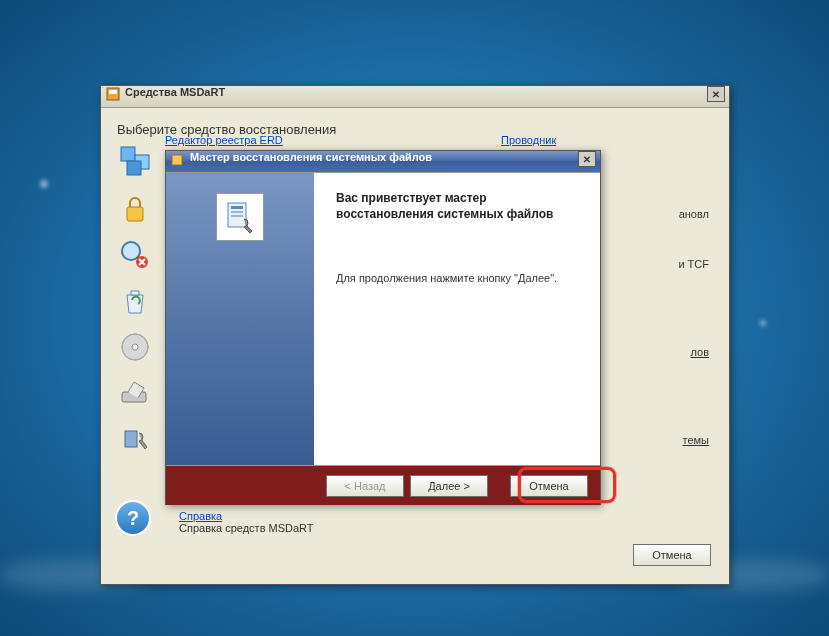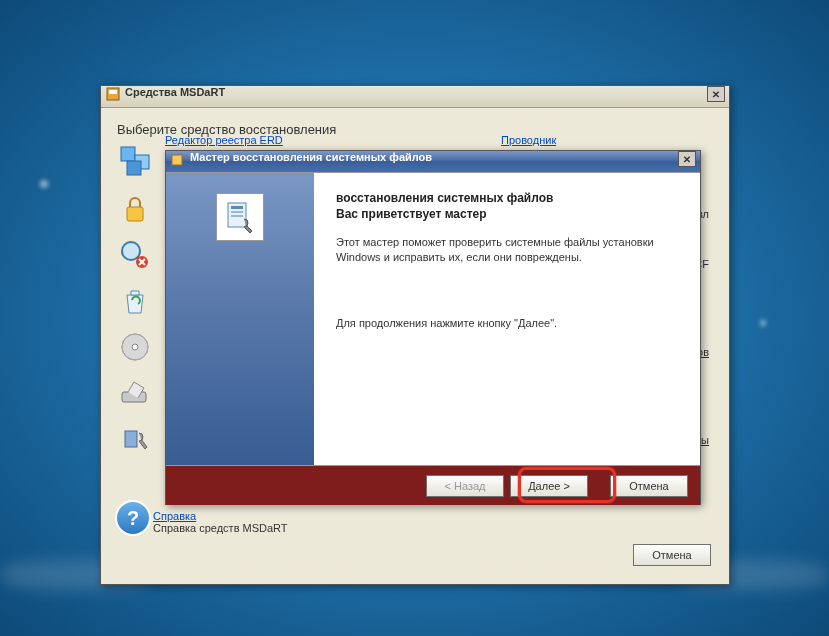--- a/index.html
+++ b/index.html
@@ -62,21 +62,21 @@
   background: linear-gradient(#fefefe,#e3e3d7);
   border: 1px solid #707070;
   font-size: 11px; color:#333;
   cursor: pointer;
   padding: 0 10px;
 }
 .btn:disabled { color:#999; cursor:default;}
 .msdart-close-btn { position:absolute; right:18px; bottom:18px;}
 
 
-.wizard { left:165px; top:150px; width:536px; height:355px; }
+.wizard { left:165px; top:150px; width:436px; height:355px; }
 .wizard-body { display:flex; height: 292px;}
 .wizard-left {
   width:148px;
   background: linear-gradient(to bottom, #7a97c4 0%, #5676a8 50%, #385d92 100%);
   display:flex; justify-content:center; padding-top:20px;
 }
 .wizard-icon-box {
   width:48px; height:48px;
   background:#fff;
   border:1px solid #999;
@@ -91,21 +91,21 @@
   padding-right:12px; gap:6px;
   background:#7f1d1d;
 }
 .highlight-ring {
   position:absolute;
   border: 3px solid #e63328;
   border-radius: 8px;
   pointer-events:none;
   box-shadow: 0 0 0 1px rgba(230,51,40,0.3);
 }
-.help-section { position:absolute; left:52px; bottom:50px;}
+.help-section { position:absolute; left:78px; bottom:50px;}
 .help-icon { position:absolute; left:14px; bottom:48px; width:36px;height:36px; border-radius:50%; background:linear-gradient(#6bb0e8,#2a7bc4); display:flex;align-items:center;justify-content:center;color:#fff;font-weight:bold;font-size:20px;border:2px solid #fff;}
 </style>
 </head>
 <body>
 
 <div class="flare f1"></div>
 <div class="flare f2"></div>
 <div class="flare f3"></div>
 <div class="flare f4"></div>
 
@@ -206,23 +206,22 @@
         <svg width="36" height="36">
           <rect x="6" y="4" width="18" height="24" fill="#e8f0f8" stroke="#5a8ab8"></rect>
           <rect x="9" y="7" width="12" height="3" fill="#5a8ab8"></rect>
           <rect x="9" y="12" width="12" height="2" fill="#9ab8d0"></rect>
           <rect x="9" y="16" width="12" height="2" fill="#9ab8d0"></rect>
           <path d="M22 20 a4 4 0 0 1 0 8 l6 6 l2 -2 l-6 -6" fill="#888" stroke="#555"></path>
         </svg>
       </div>
     </div>
     <div class="wizard-right">
+      <h3>Вас приветствует мастер</h3>
       <h3>восстановления системных файлов</h3>
-      <h3>Вас приветствует мастер</h3>
-      <p style="margin-top:14px;">Этот мастер поможет проверить системные файлы установки Windows и исправить их, если они повреждены.</p>
       <p style="margin-top:50px;">Для продолжения нажмите кнопку "Далее".</p>
     </div>
   </div>
   <div class="wizard-buttons">
     <button class="btn" disabled="">&lt; Назад</button>
     <button class="btn">Далее &gt;</button>
     <span style="width:10px;"></span>
     <button class="btn">Отмена</button>
   </div>
 </div>

